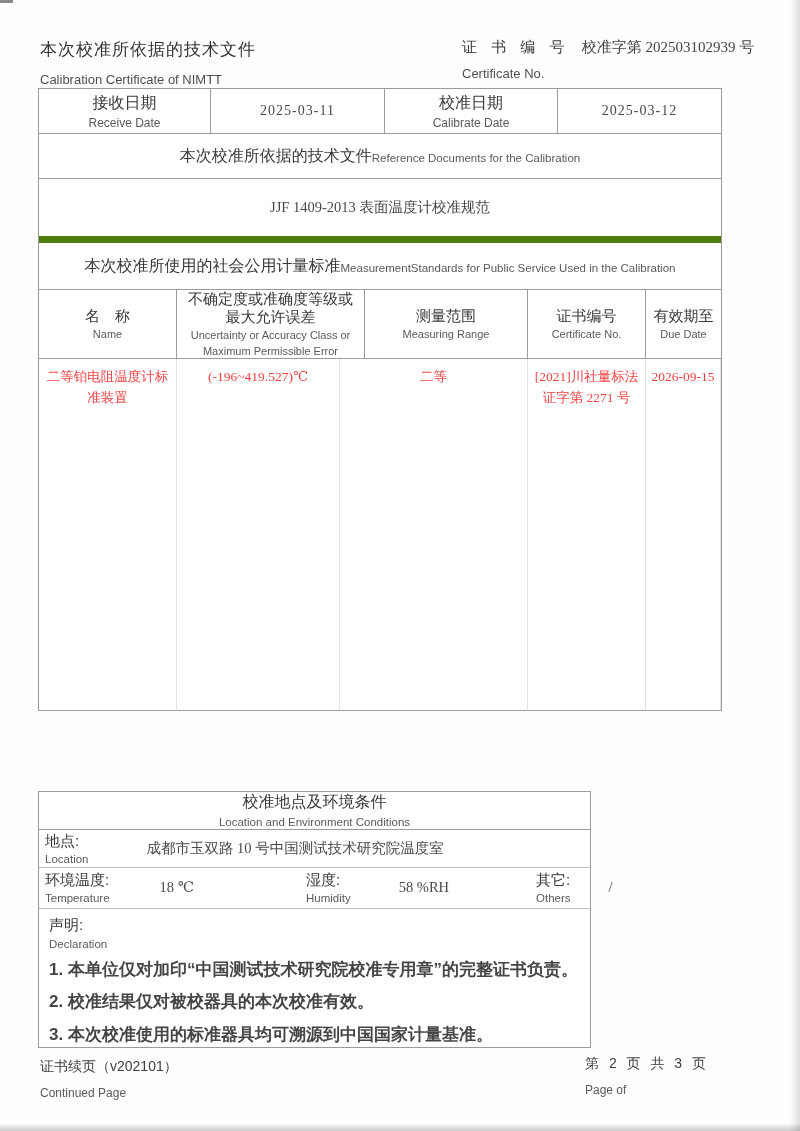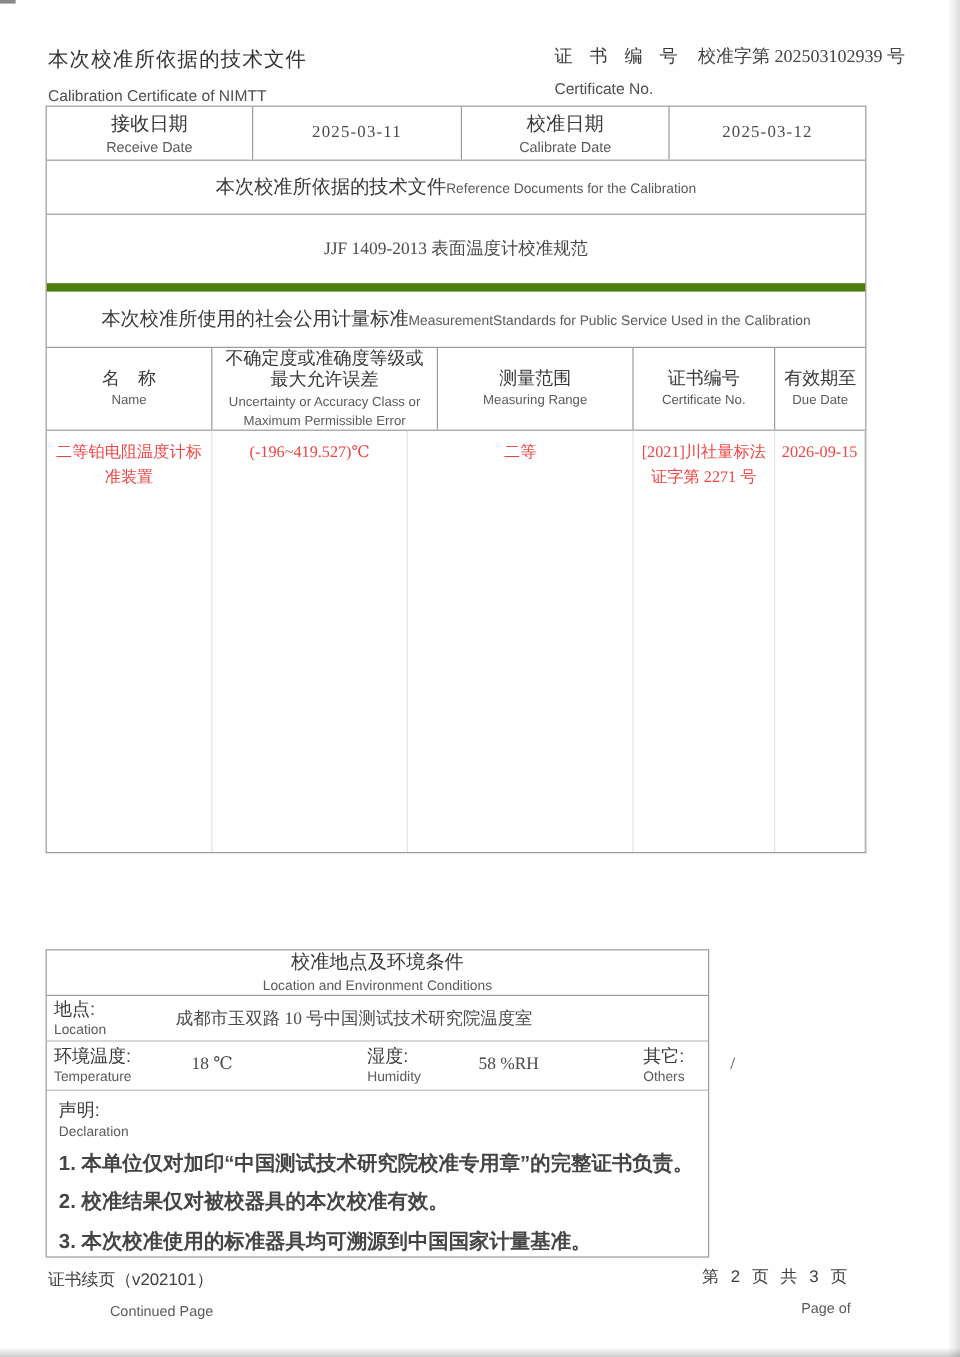--- a/index.html
+++ b/index.html
@@ -69,21 +69,21 @@
   .env-val{font-family:"Liberation Serif","DejaVu Serif",serif;font-size:14.5px;color:#4a4a4a;}
   .env-g1 .env-val{margin-left:26px;} .env-g2 .env-val{margin-left:24px;} .env-g3 .env-val{margin-left:14px;}
   .decl-row{flex:1;padding:7px 12px 0 10px;box-sizing:border-box;}
   .decl-cn{font-size:15px;color:#383838;}
   .decl-en{font-size:11.5px;color:#5a5a5a;margin-top:3px;}
   .decl-item{font-size:17px;color:#454545;margin-top:7px;line-height:1.5;font-weight:bold;}
 
   
   .ft-left{position:absolute;left:40px;top:1058px;}
   .ft-cn{font-size:14px;color:#3f3f3f;}
-  .ft-en{font-size:12px;color:#5a5a5a;margin-top:10px;text-align:right;}
+  .ft-en{font-size:12px;color:#5a5a5a;margin-top:10px;}
   .ft-right{position:absolute;left:585px;top:1055px;}
   .ft-page{font-size:14px;color:#3f3f3f;letter-spacing:3px;}
 </style>
 </head>
 <body>
 
 <div class="page">
 
   <div class="corner-speck"></div>
 

